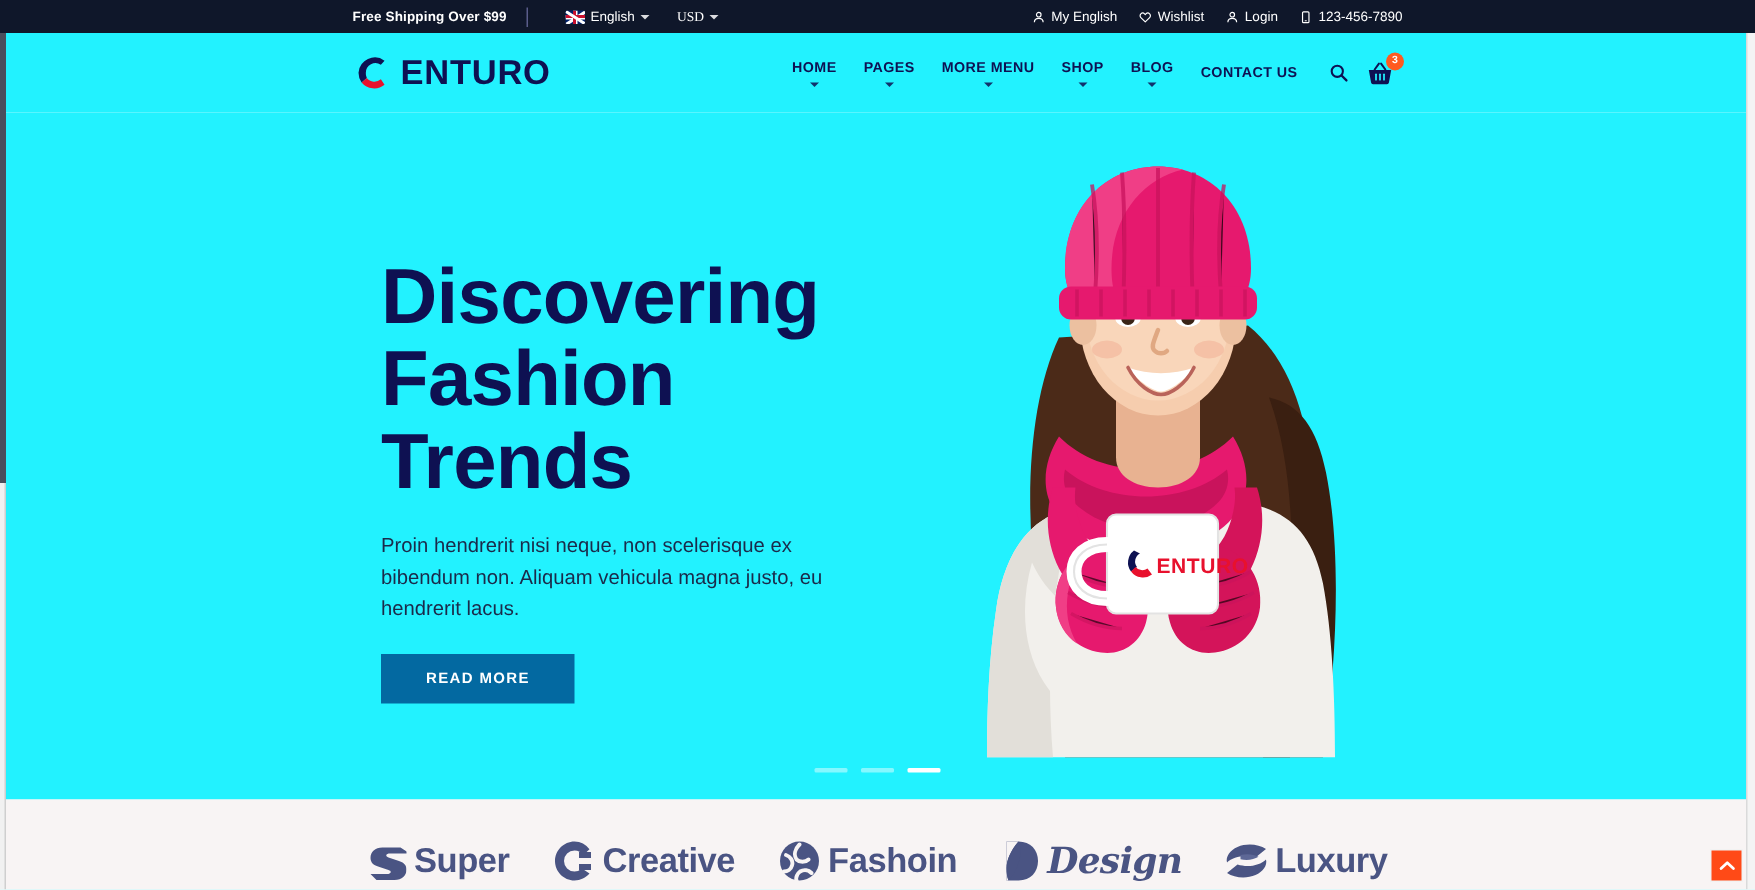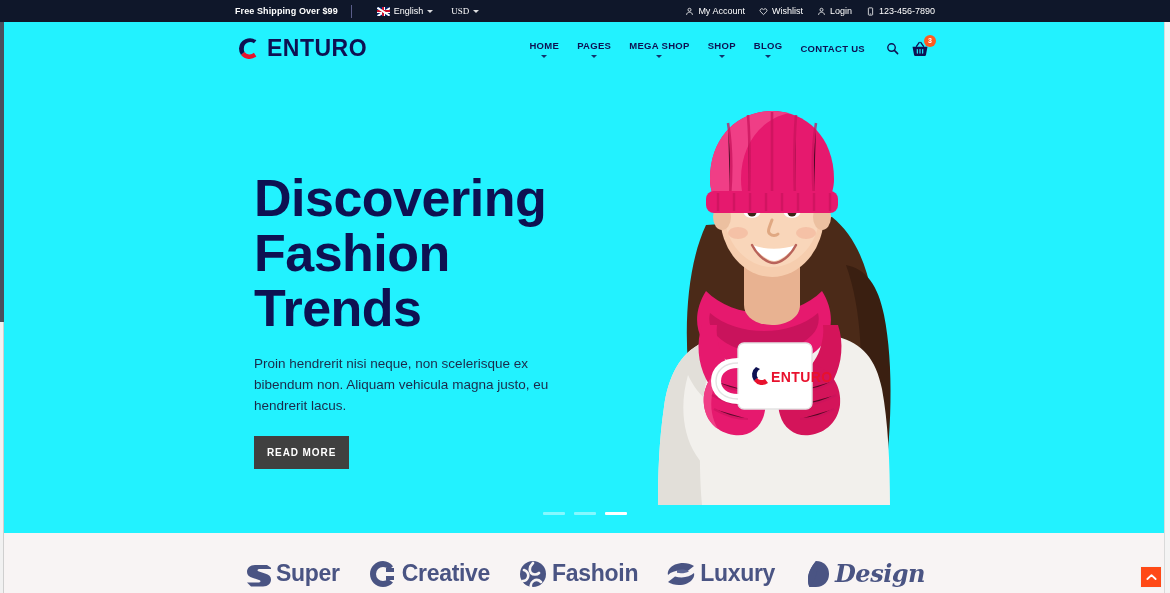--- a/index.html
+++ b/index.html
@@ -148,23 +148,23 @@
     font-weight: bold; color: #0e1152;
     letter-spacing: -.5px;
     margin-bottom: 18px;
   }
   .hero-sub {
     font-size: 13.5px; line-height: 1.55; color: #1b2a4a;
     width: 330px; margin-bottom: 19px;
   }
   .read-more {
     display: inline-block;
-    background: #404040; color: #ffffff;
+    background: #0369a1; color: #ffffff;
     font-size: 10px; font-weight: bold; letter-spacing: .9px;
-    padding: 11px 13px; border: none; cursor: pointer;
+    padding: 11px 30px; border: none; cursor: pointer;
   }
 
   
   .hero-figure {
     position: absolute; left: 375px; top: 0px;
     width: 330px; height: 430px;
   }
   .hero-figure svg { display: block; width: 100%; height: 100%; }
 
   .hero-dots {
@@ -238,21 +238,21 @@
           <span class="caret"></span>
         </span>
       </div>
 
       <div class="tb-right">
         <a class="tb-link">
           <svg class="tb-ico" viewBox="0 0 16 16">
             <circle cx="8" cy="5" r="2.7" fill="none" stroke="#fff" stroke-width="1.4"></circle>
             <path d="M2.8 14c0-3 2.3-4.7 5.2-4.7S13.2 11 13.2 14" fill="none" stroke="#fff" stroke-width="1.4"></path>
           </svg>
-          <span>My Account</span>
+          <span>My English</span>
         </a>
         <a class="tb-link">
           <svg class="tb-ico" viewBox="0 0 16 16">
             <path d="M8 13.5 2.8 8.4a3.1 3.1 0 0 1 4.4-4.4L8 4.8l.8-.8a3.1 3.1 0 0 1 4.4 4.4z" fill="none" stroke="#fff" stroke-width="1.4" stroke-linejoin="round"></path>
           </svg>
           <span>Wishlist</span>
         </a>
         <a class="tb-link">
           <svg class="tb-ico" viewBox="0 0 16 16">
             <circle cx="8" cy="5" r="2.7" fill="none" stroke="#fff" stroke-width="1.4"></circle>
@@ -285,21 +285,21 @@
       <div class="nav">
         <span class="nav-item">
           <span>HOME</span>
           <span class="caret"></span>
         </span>
         <span class="nav-item">
           <span>PAGES</span>
           <span class="caret"></span>
         </span>
         <span class="nav-item">
-          <span>MEGA SHOP</span>
+          <span>MORE MENU</span>
           <span class="caret"></span>
         </span>
         <span class="nav-item">
           <span>SHOP</span>
           <span class="caret"></span>
         </span>
         <span class="nav-item">
           <span>BLOG</span>
           <span class="caret"></span>
         </span>
@@ -452,37 +452,37 @@
 
       <div class="brand">
         <svg class="brand-mark" width="28" height="28" viewBox="0 0 28 28">
           <circle cx="14" cy="14" r="13" fill="#4a5483"></circle>
           <path d="M14 3c-3 3-4 7-2 10 2 2 6 2 8 0M5 10c3 1 5 4 4 7-0.6 2.4-3 4-5.4 4M22 22c-2-2-5-2.6-7.6-1-2 1.4-3 4-2.4 6" stroke="#f8f4f4" stroke-width="2.6" fill="none" stroke-linecap="round"></path>
         </svg>
         <span class="brand-name">Fashoin</span>
       </div>
 
       <div class="brand">
+        <svg class="brand-mark" width="26" height="30" viewBox="0 0 26 30">
+          <path d="M4 2h8c8 0 13 5.6 13 13S20 28 12 28H4z" fill="#4a5483"></path>
+          <path d="M12 2c-5 6-8 12-8 18 0 3 .4 6 1.4 8H4V2z" fill="#f8f4f4"></path>
+          <path d="M12 2c-5 6-8 12-8 18 0 3 .4 6 1.4 8 5-6 8-13 8-19 0-2.6-.4-5-1.4-7z" fill="#4a5483"></path>
+        </svg>
+        <span class="brand-name script">Design</span>
+      </div>
+
+      <div class="brand">
         <svg class="brand-mark" width="28" height="26" viewBox="0 0 28 26">
           <path d="M27 5C22 1.6 14 1 8 3.6 3 5.8 0 10 1 14c4-4 12-5.6 19-3.4z" fill="#4a5483"></path>
           <path d="M1 21c5 3.4 13 4 19 1.4 5-2.2 8-6.4 7-10.4-4 4-12 5.6-19 3.4z" fill="#4a5483"></path>
           <path d="M10 9c4-1 9-.6 12 1.2-3 2-8 2.6-12 1.6z" fill="#5d6796"></path>
         </svg>
         <span class="brand-name">Luxury</span>
       </div>
 
-      <div class="brand">
-        <svg class="brand-mark" width="26" height="30" viewBox="0 0 26 30">
-          <path d="M4 2h8c8 0 13 5.6 13 13S20 28 12 28H4z" fill="#4a5483"></path>
-          <path d="M12 2c-5 6-8 12-8 18 0 3 .4 6 1.4 8H4V2z" fill="#f8f4f4"></path>
-          <path d="M12 2c-5 6-8 12-8 18 0 3 .4 6 1.4 8 5-6 8-13 8-19 0-2.6-.4-5-1.4-7z" fill="#4a5483"></path>
-        </svg>
-        <span class="brand-name script">Design</span>
-      </div>
-
     </div>
   </div>
 
   <div class="scroll-left">
     <div class="thumb"></div>
   </div>
   <div class="scroll-right"></div>
 
   <div class="scroll-top">
     <svg width="11" height="8" viewBox="0 0 12 8">

